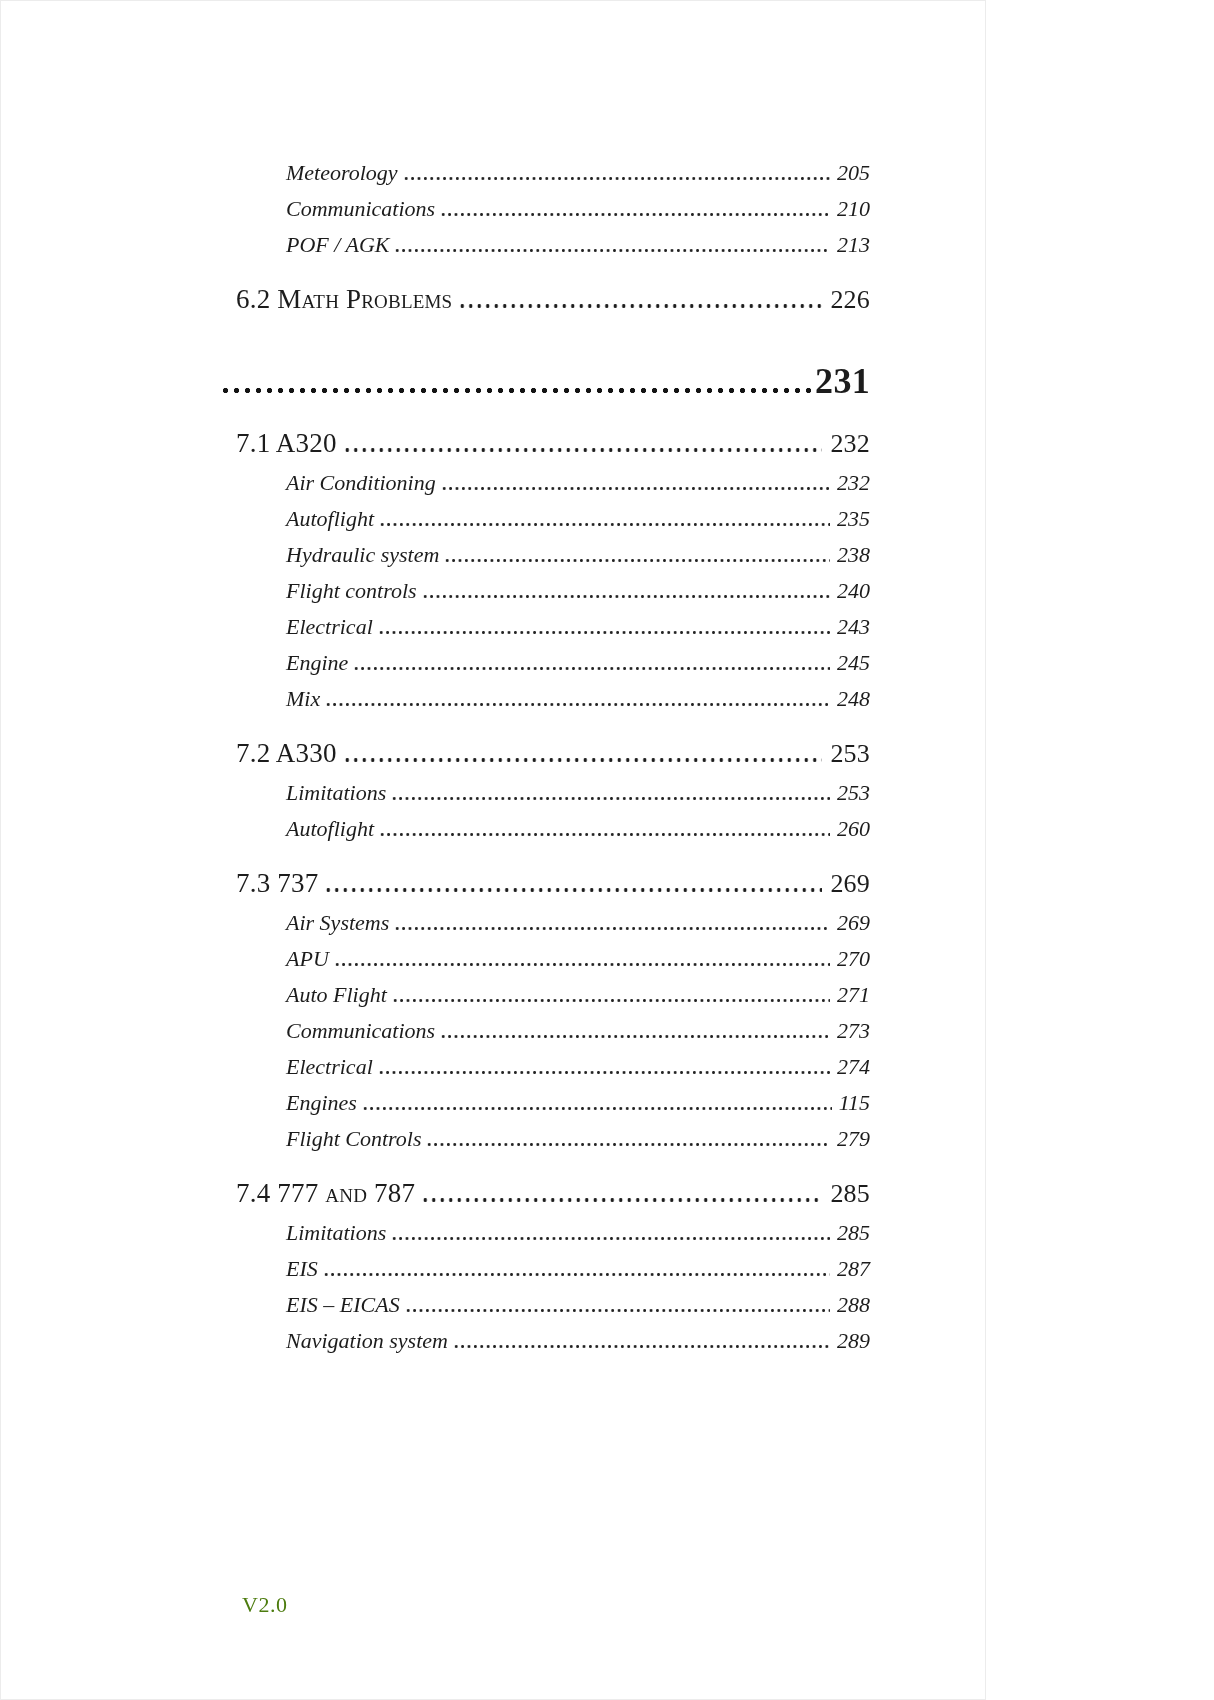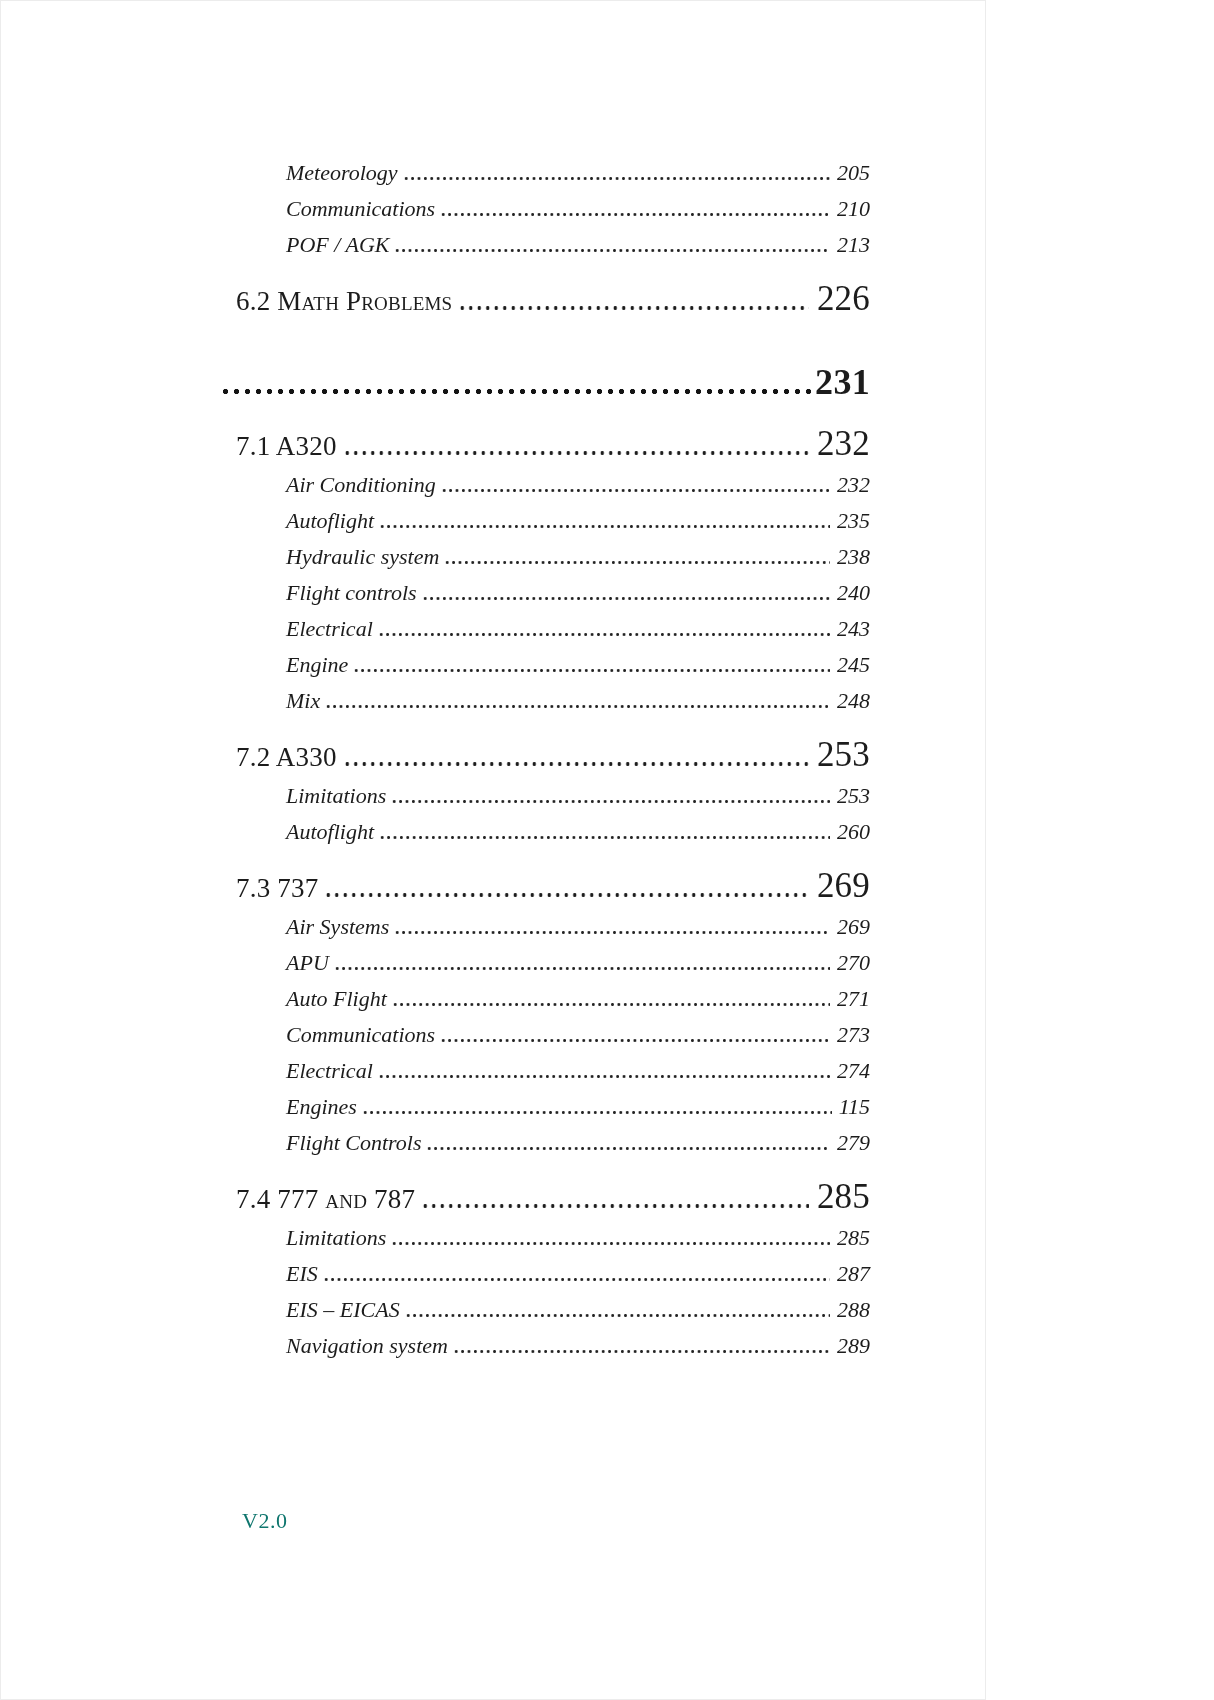--- a/index.html
+++ b/index.html
@@ -43,21 +43,21 @@
   
   .row.section {
     font-size: 27px;
     line-height: 42px;
     margin-top: 15px;
     margin-left: 26px;
     font-variant: small-caps;
     letter-spacing: 0.2px;
     text-align: center;
   }
-  .row.section .pg { font-size: 35px; }
+  .row.section .pg { font-size: 26px; }
   .row.section .leader {
     height: 4px;
     margin: 0 8px 0 6px;
     background-image: radial-gradient(circle, #1d1d1d 1.7px, transparent 2px);
     background-size: 8.5px 4px;
   }
   
   .row.chapter {
     font-weight: bold;
     font-size: 31px;
@@ -70,23 +70,23 @@
   .row.chapter .leader {
     height: 5px;
     margin: 0 2px 0 10px;
     background-image: radial-gradient(circle, #141414 2.5px, transparent 2.9px);
     background-size: 11px 5px;
   }
   
   .version {
     position: absolute;
     left: 242px;
-    top: 1508px;
+    top: 1592px;
     font-size: 22px;
-    color: #0f766e;
+    color: #4d7c0f;
     letter-spacing: 0.5px;
   }
   .pagenum-block {
     position: absolute;
     left: 1000px;
     top: 1579px;
     width: 58px;
     text-align: center;
   }
   .pagenum-rule {

